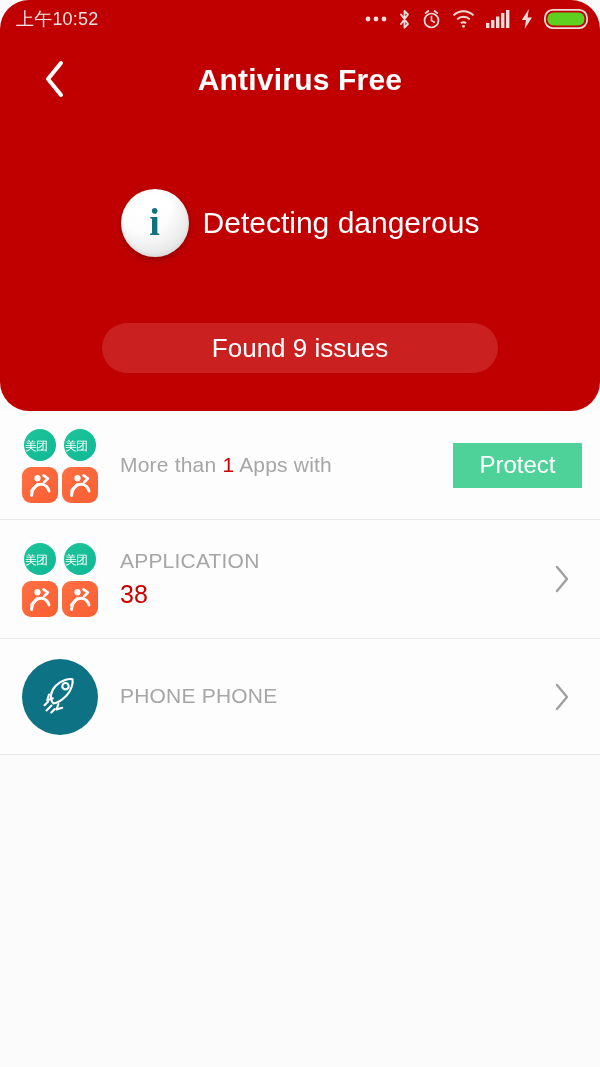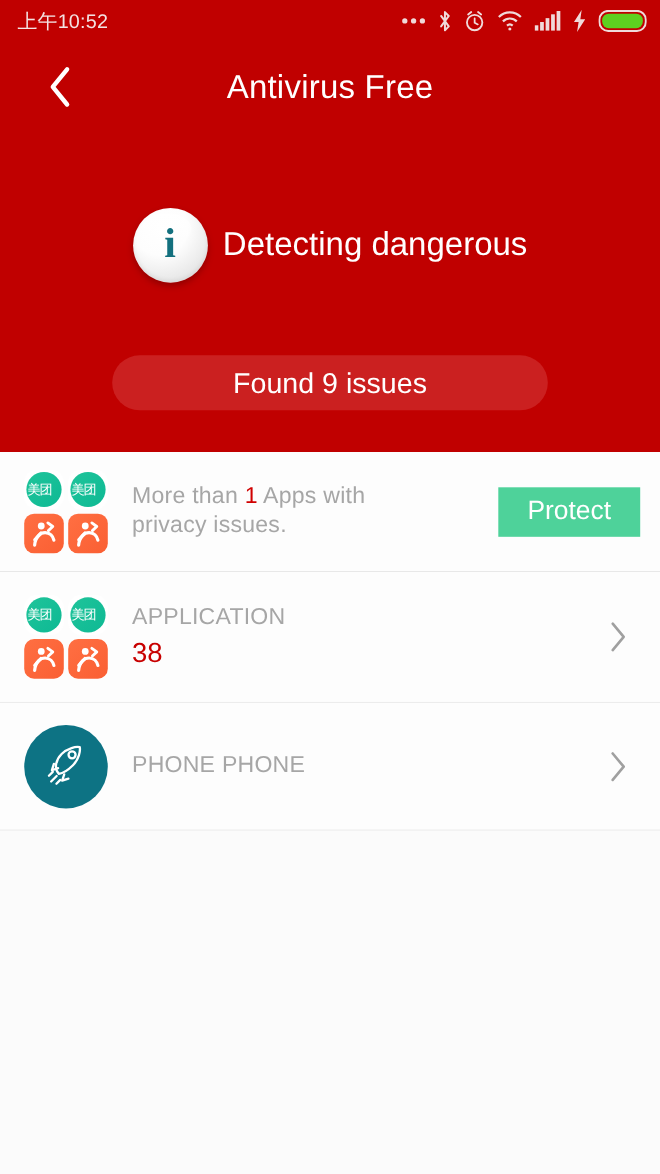--- a/index.html
+++ b/index.html
@@ -9,20 +9,21 @@
     background:#ffffff;
     overflow:hidden;
     -webkit-font-smoothing:antialiased;
   }
   .screen { position:relative; width:600px; height:1067px; background:#fbfbfb; }
 
   
   .hero {
     position:absolute; left:0; top:0; width:600px; height:411px;
     background:#c00000;
+    border-radius:29px;
   }
 
   
   .statusbar {
     position:absolute; left:0; top:0; width:600px; height:38px;
     display:flex; align-items:center; padding:0 12px 0 16px;
   }
   .status-time { color:#f3e2e2; font-size:18px; letter-spacing:.2px; }
   .status-right { margin-left:auto; display:flex; align-items:center; gap:11px; }
   .sb-icon { display:block; }
@@ -32,21 +33,21 @@
     position:absolute; left:0; top:42px; width:600px; height:76px;
   }
   .back-btn {
     position:absolute; left:28px; top:8px; width:54px; height:58px;
     display:flex; align-items:center; justify-content:center; cursor:pointer;
   }
   .chev-back { display:block; }
   .app-title {
     position:absolute; left:0; top:0; width:600px; height:76px;
     display:flex; align-items:center; justify-content:center;
-    color:#ffffff; font-size:30px; font-weight:400; letter-spacing:.2px;
+    color:#ffffff; font-size:30px; font-weight:700; letter-spacing:.2px;
   }
 
   
   .scan-status {
     position:absolute; left:0; top:186px; width:600px; height:74px;
     display:flex; align-items:center; justify-content:center;
   }
   .info-bubble {
     position:relative; width:68px; height:68px; border-radius:50%;
     background:
@@ -230,21 +231,20 @@
           <svg width="26" height="26" viewBox="0 0 26 26">
             <circle cx="10.5" cy="6.2" r="3.1" fill="#ffffff"></circle>
             <path d="M16.5 3.4 L21 6.6 L17 10.4" fill="none" stroke="#ffffff" stroke-width="2.6" stroke-linecap="round" stroke-linejoin="round"></path>
             <path d="M4.5 23.5 C5.2 15.5 10 12.2 14 12.2 C18.5 12.2 21.2 15.6 22 19" fill="none" stroke="#ffffff" stroke-width="2.9" stroke-linecap="round"></path>
             <path d="M10.2 12.6 L4.6 18.8" fill="none" stroke="#ffffff" stroke-width="2.9" stroke-linecap="round"></path>
           </svg>
         </div>
       </div>
       <div class="row-text">
         <div class="line-primary"><span>More than </span><span class="hl">1</span><span> Apps with</span></div>
-        <div class="line-primary">privacy issues.</div>
       </div>
       <div class="protect-btn">
         <span class="protect-label">Protect</span>
       </div>
     </div>
     <div class="divider"></div>
 
     <div class="row row-application">
       <div class="icon-cluster">
         <div class="mt-circle">

